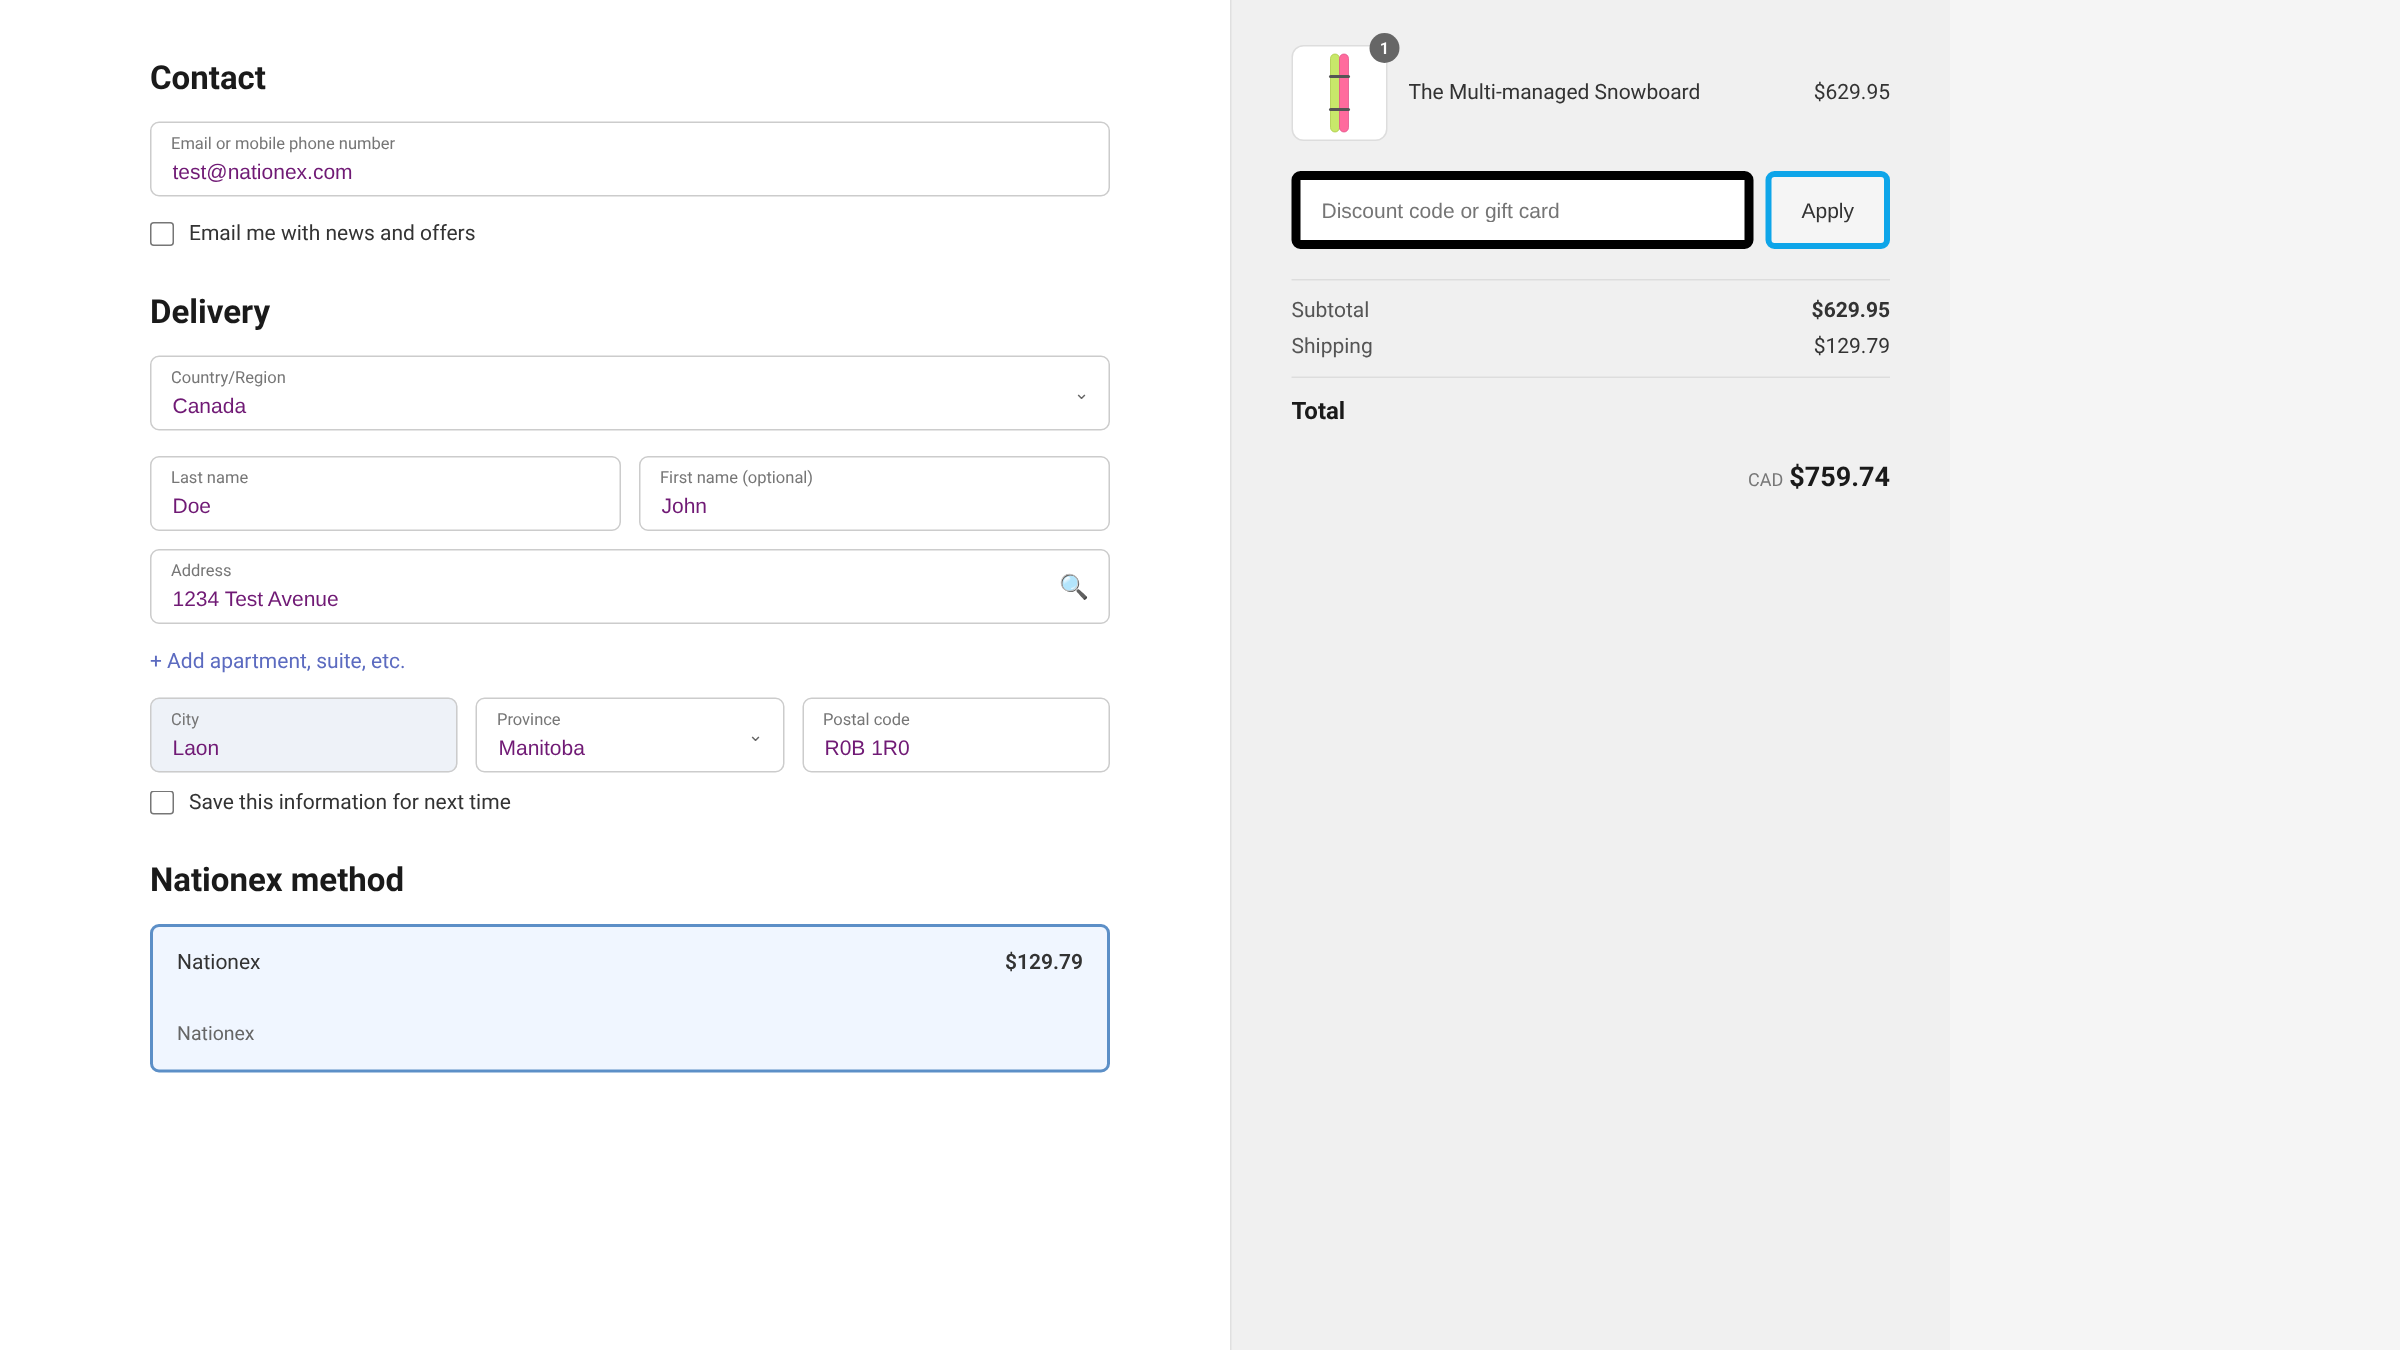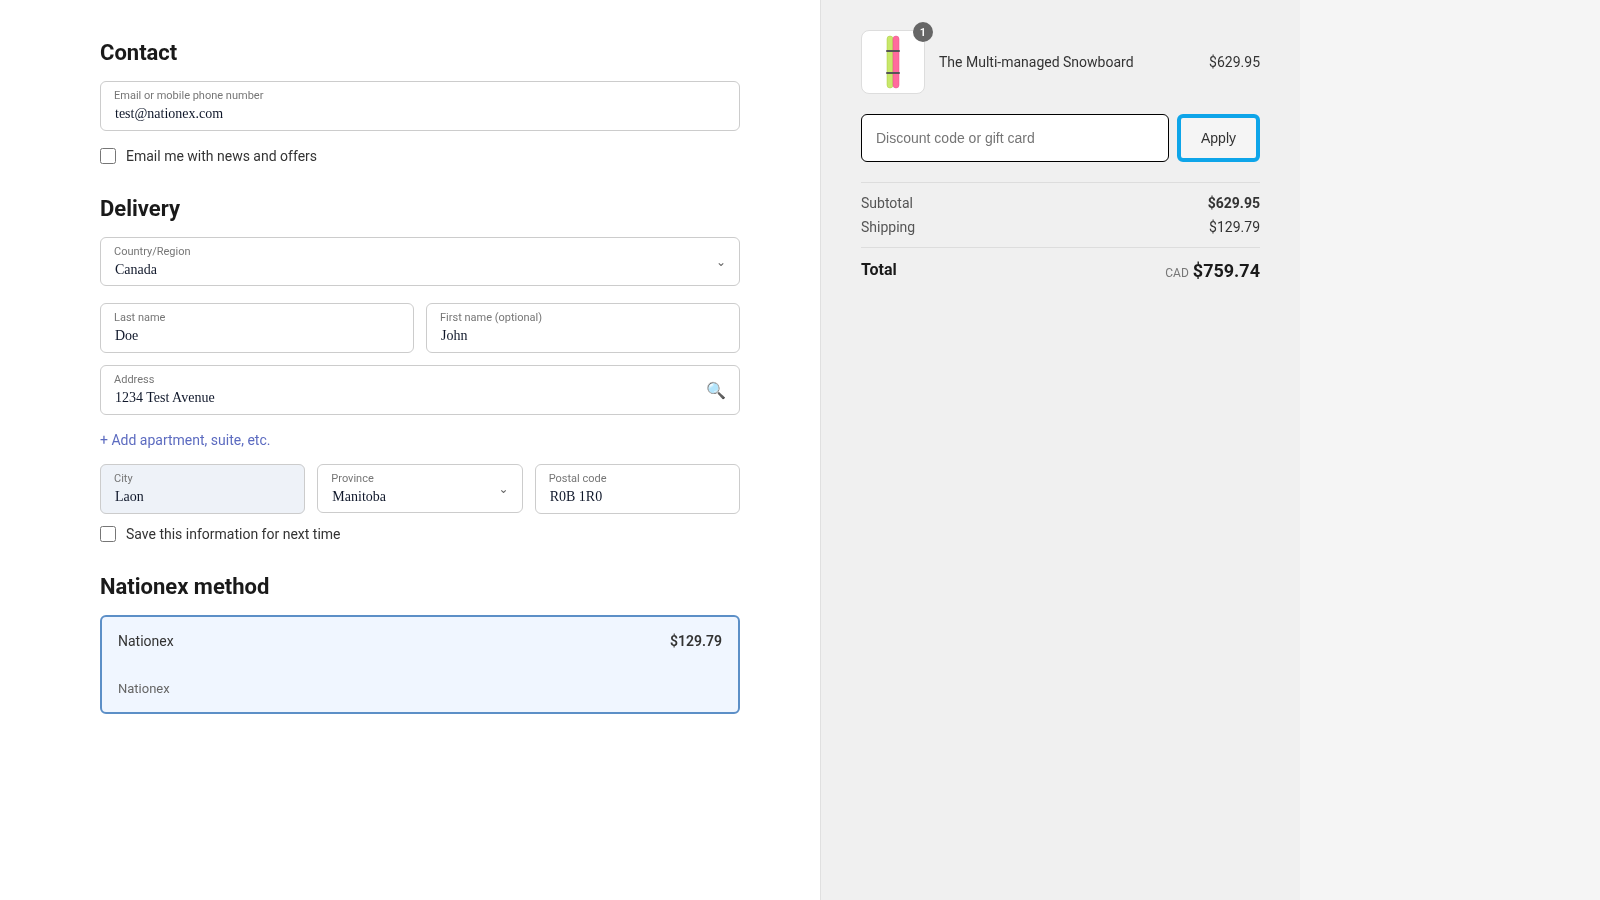--- a/index.html
+++ b/index.html
@@ -42,25 +42,24 @@
       left: 14px;
       font-size: 11px;
       color: #767676;
     }
     .input-group input, .input-group select {
       width: 100%;
       padding: 24px 14px 8px;
       border: 1px solid #ccc;
       border-radius: 6px;
       font-size: 14px;
-      color: #0f172a;
+      color: #701a75;
       background: #fff;
       outline: none;
       appearance: none;
-      font-family: Liberation Serif, serif;
       -webkit-appearance: none;
     }
     .input-group .search-icon {
       position: absolute;
       right: 14px;
       top: 50%;
       transform: translateY(-50%);
       color: #999;
       font-size: 16px;
     }
@@ -196,21 +195,21 @@
       color: #333;
     }
     .discount-row {
       display: flex;
       gap: 8px;
       margin-bottom: 20px;
     }
     .discount-input {
       flex: 1;
       padding: 12px 14px;
-      border: 1px solid #000000;
+      border: 6px solid #000000;
       border-radius: 6px;
       font-size: 14px;
       color: #999;
       outline: none;
       background: #fff;
     }
     .apply-btn {
       padding: 12px 20px;
       background: #f5f5f5;
       border: 4px solid #0ea5e9;
@@ -226,20 +225,21 @@
       margin-bottom: 8px;
       font-size: 14px;
     }
     .summary-row .label { color: #555; }
     .summary-row .value { color: #333; }
     .summary-row.bold .label { font-weight: 700; color: #1a1a1a; font-size: 16px; }
     .summary-row.bold .value { 
       font-weight: 700; 
       color: #1a1a1a; 
       font-size: 18px;
+      margin-top: 44px;
     }
     .summary-row.bold .currency-label {
       font-size: 12px;
       color: #777;
       margin-right: 4px;
       font-weight: 400;
     }
     .divider {
       border: none;
       border-top: 1px solid #ddd;

